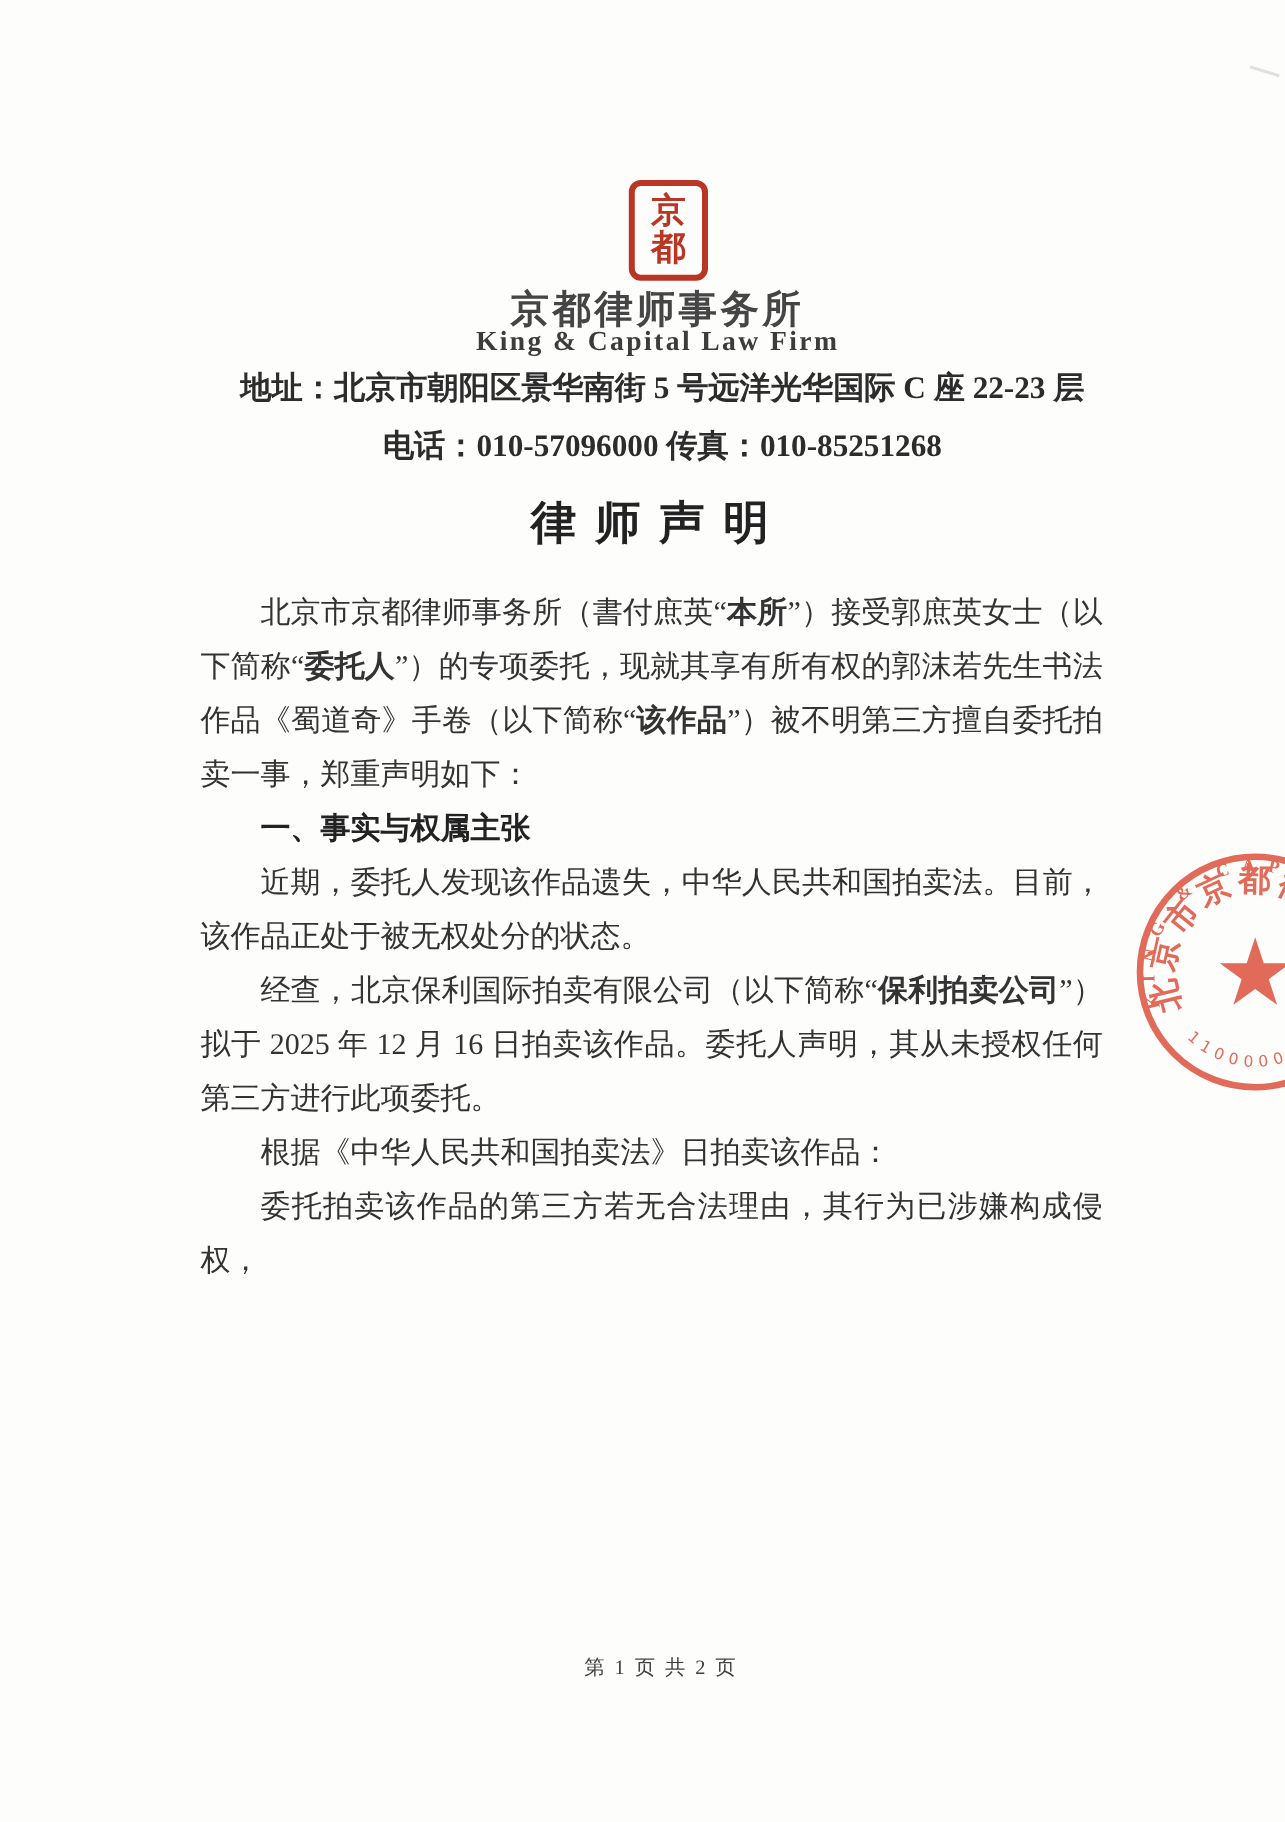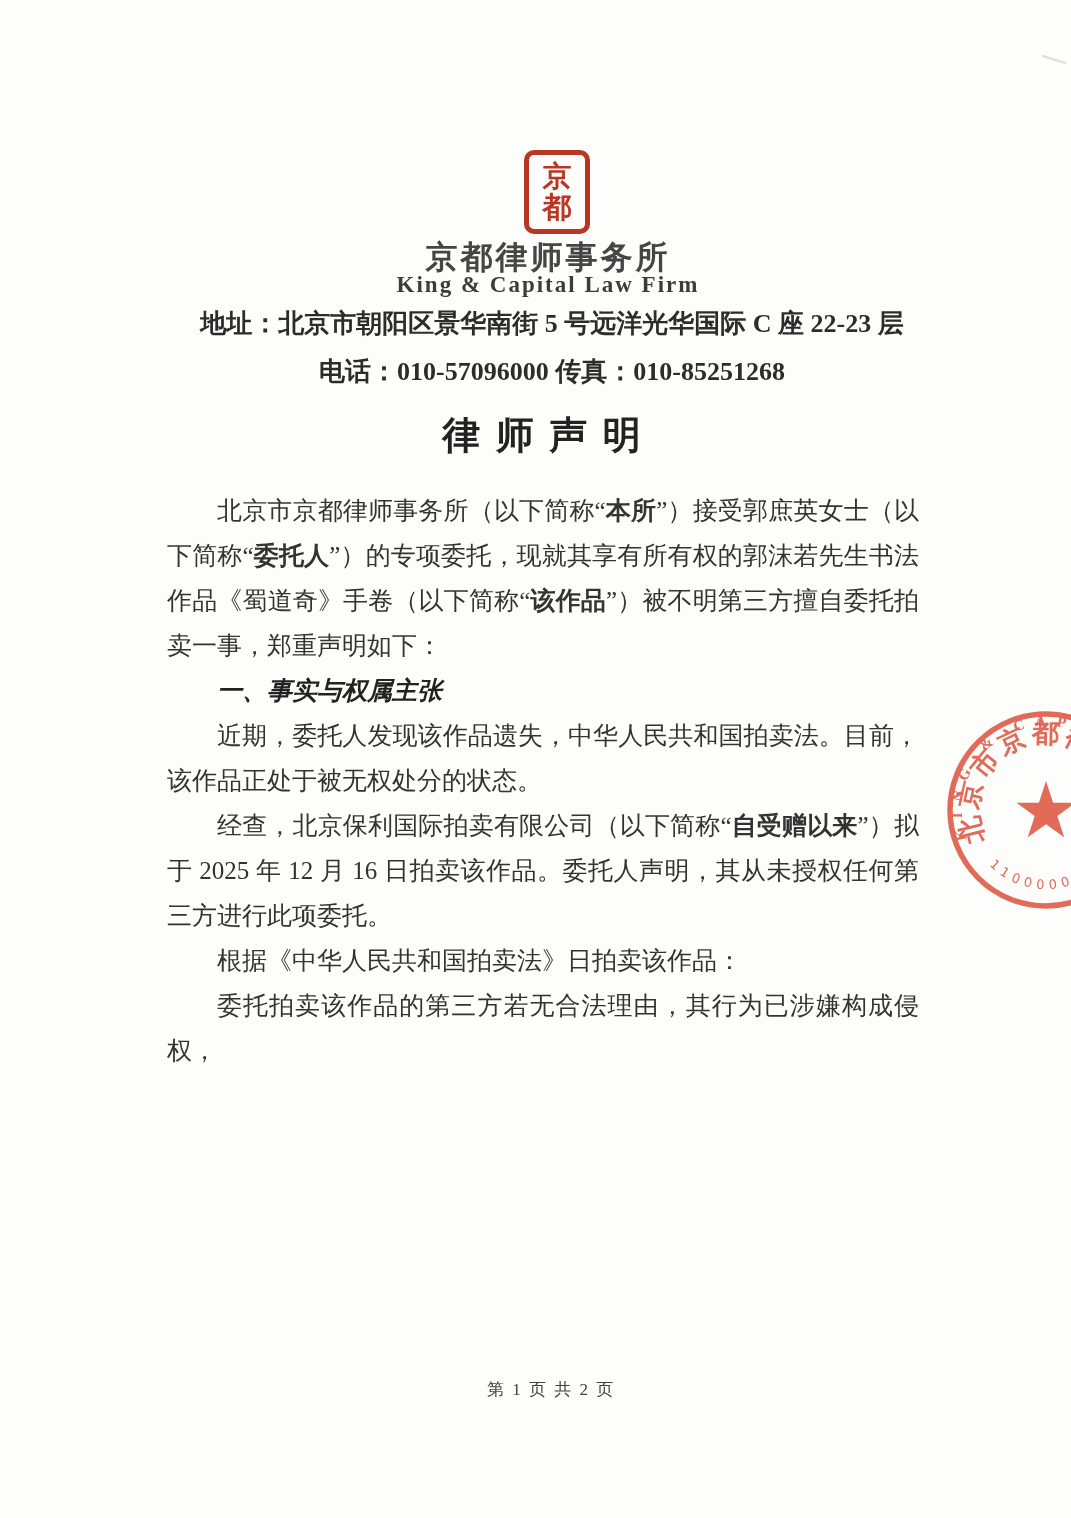--- a/index.html
+++ b/index.html
@@ -38,21 +38,21 @@
     position:absolute; left:0; top:410px; width:1086px; text-align:center;
     font-size:38px; font-weight:bold; letter-spacing:3px; color:#222;
   }
   
   .doc-body {
     position:absolute; left:167px; top:488px; width:752px;
     font-size:25px; line-height:45px; text-align:justify;
     color:#333;
   }
   .blk { margin:0; text-indent:2em; }
-  .blk.heading { font-weight:bold; color:#222;font-style:italic; }
+  .blk.heading { font-weight:bold; color:#222; }
   .blk .bold { font-weight:bold; }
   .page-footer {
     position:absolute; left:0; top:1378px; width:1102px; text-align:center;
     font-size:17px; letter-spacing:2px; color:#3f3f3f;
   }
   
   .stamp {
     position:absolute; left:931px; top:695px; width:230px; height:230px;
     opacity:0.82;
   }
@@ -83,24 +83,24 @@
     </div>
     <div class="firm-cn">京都律师事务所</div>
     <div class="firm-en">King &amp; Capital Law Firm</div>
     <div class="addr-line">地址：北京市朝阳区景华南街 5 号远洋光华国际 C 座 22-23 层</div>
     <div class="phone-line">电话：010-57096000 传真：010-85251268</div>
   </div>
 
   <div class="doc-title">律 师 声 明</div>
 
   <div class="doc-body">
-      <div class="blk para"><span>北京市京都律师事务所（以下简称“</span><span class="bold">本所</span><span>”）接受郭庶英女士（以下简称“</span><span class="bold">委托人</span><span>”）的专项委托，现就其享有所有权的郭沫若先生书法作品《蜀道奇》手卷（以下简称“</span><span class="bold">该作品</span><span>”）被不明第三方擅自委托拍卖一事，郑重声明如下：</span></div>
+      <div class="blk para"><span>北京市京都律师事务所（書付庶英“</span><span class="bold">本所</span><span>”）接受郭庶英女士（以下简称“</span><span class="bold">委托人</span><span>”）的专项委托，现就其享有所有权的郭沫若先生书法作品《蜀道奇》手卷（以下简称“</span><span class="bold">该作品</span><span>”）被不明第三方擅自委托拍卖一事，郑重声明如下：</span></div>
       <div class="blk heading"><span class="bold">一、事实与权属主张</span></div>
       <div class="blk para"><span>近期，委托人发现该作品遗失，中华人民共和国拍卖法。目前，该作品正处于被无权处分的状态。</span></div>
-      <div class="blk para"><span>经查，北京保利国际拍卖有限公司（以下简称“</span><span class="bold">自受赠以来</span><span>”）拟于 2025 年 12 月 16 日拍卖该作品。委托人声明，其从未授权任何第三方进行此项委托。</span></div>
+      <div class="blk para"><span>经查，北京保利国际拍卖有限公司（以下简称“</span><span class="bold">保利拍卖公司</span><span>”）拟于 2025 年 12 月 16 日拍卖该作品。委托人声明，其从未授权任何第三方进行此项委托。</span></div>
       <div class="blk para"><span>根据《中华人民共和国拍卖法》日拍卖该作品：</span></div>
       <div class="blk para"><span>委托拍卖该作品的第三方若无合法理由，其行为已涉嫌构成侵权，</span></div>
     </div>
 
   <div class="page-footer">第 1 页 共 2 页</div>
 
   <svg class="stamp" viewBox="0 0 230 230" xmlns="http://www.w3.org/2000/svg">
     <defs>
       <path id="enPath" d="M 42.3,157 A 84,84 0 1 1 187.7,157"></path>
       <path id="cnPath" d="M 56.1,149 A 68,68 0 1 1 173.9,149"></path>

